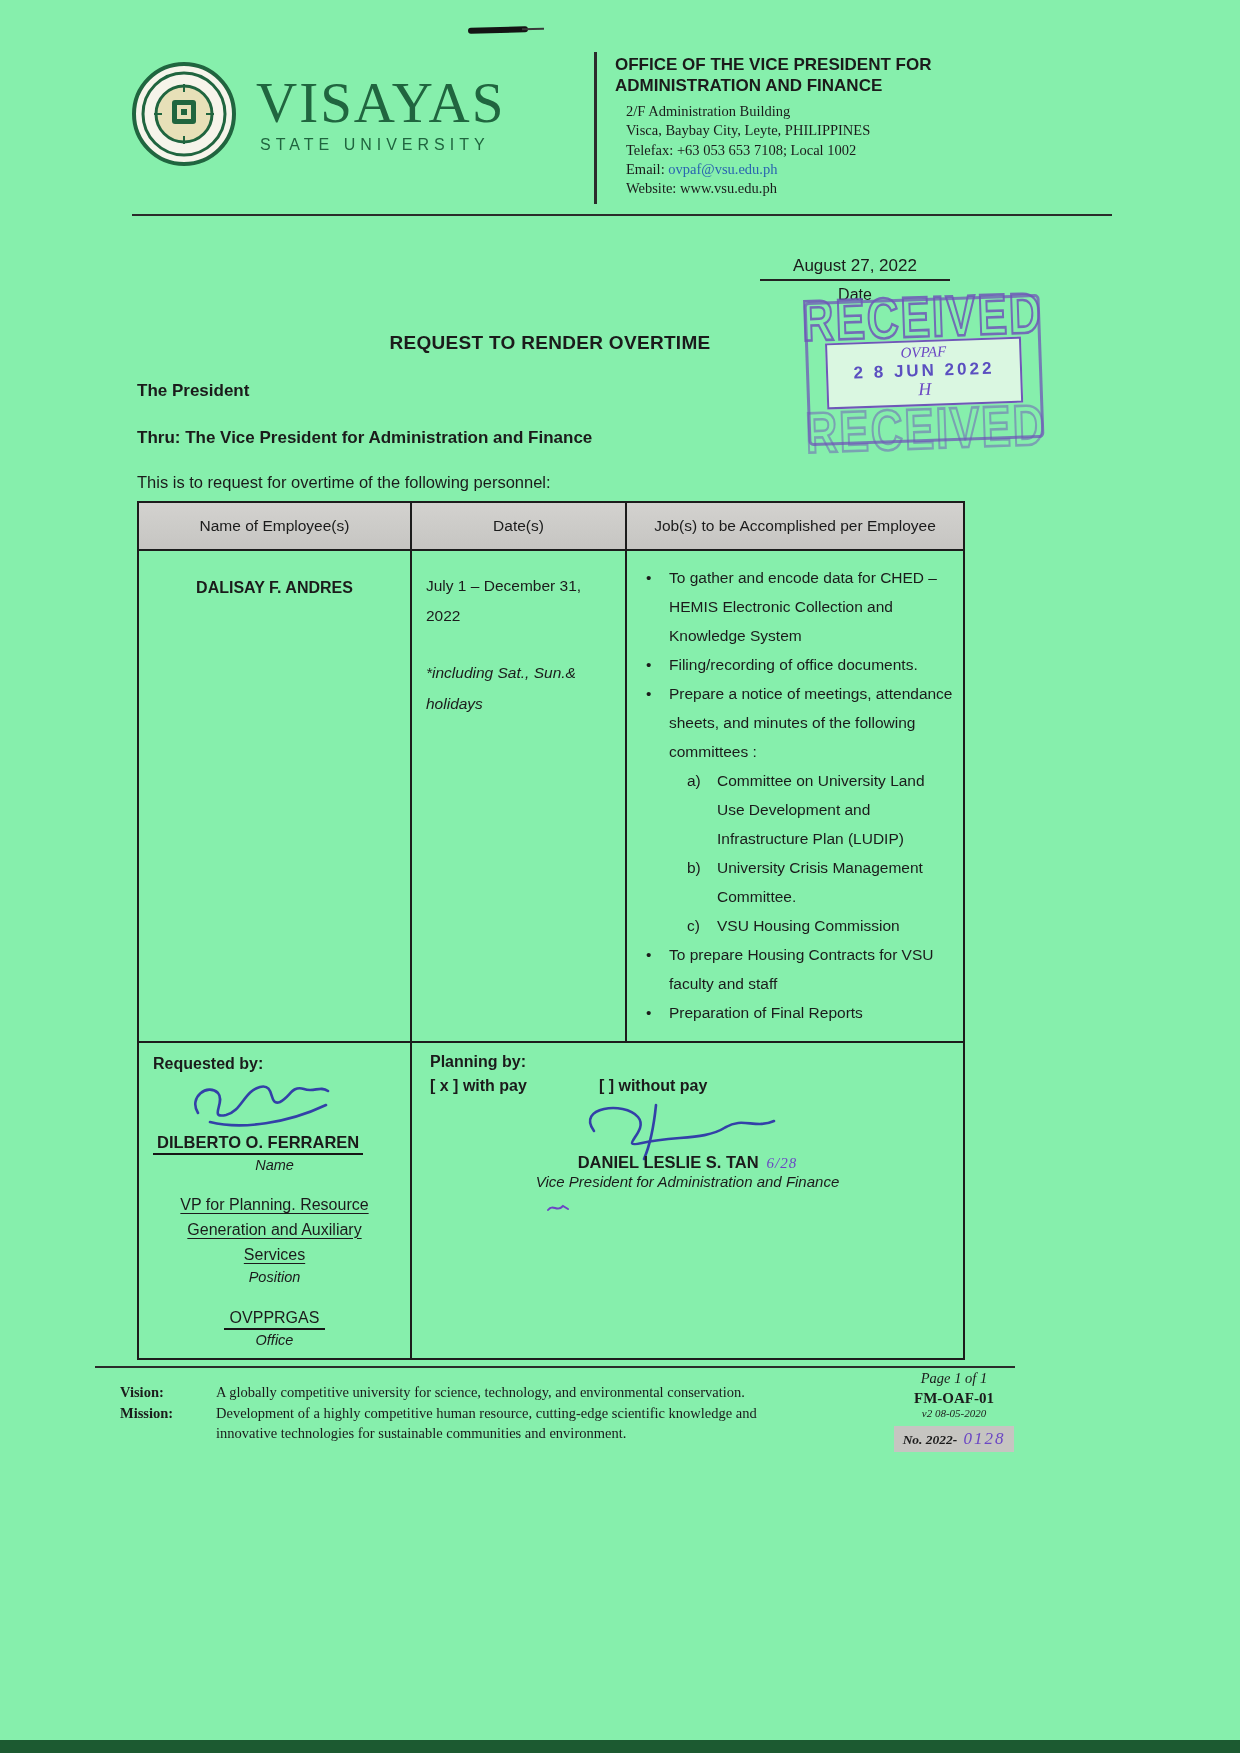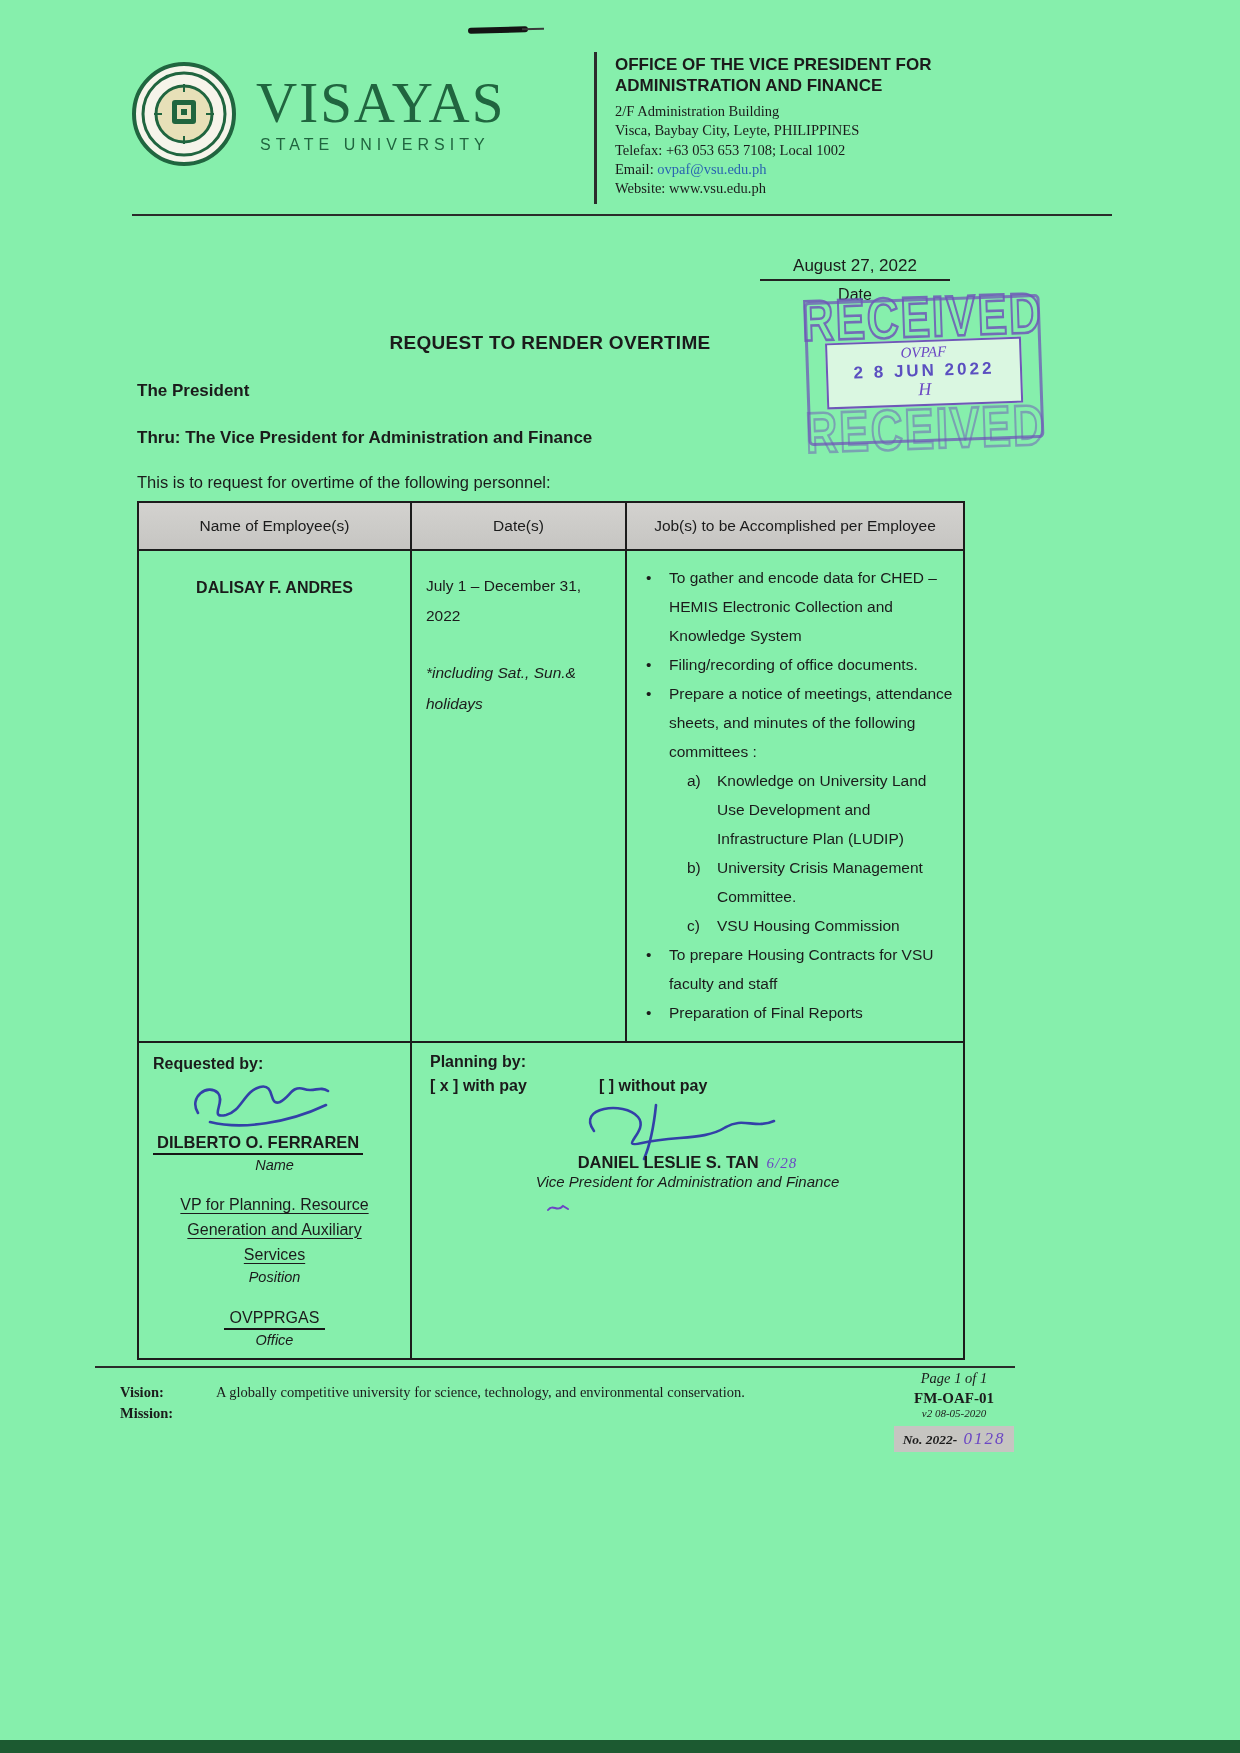--- a/index.html
+++ b/index.html
@@ -18,21 +18,21 @@
   
   .letterhead { display:flex; align-items:flex-start; margin:52px 128px 0 132px; }
   .logo-block { display:flex; align-items:center; gap:20px; width:462px; flex:0 0 auto; margin-top:10px; }
   .seal-svg { flex:0 0 auto; }
   .wordmark { font-family:"Liberation Serif", serif; font-size:57px; line-height:1;
     letter-spacing:2px; color:var(--brand-green,#20653f); }
   .wordsub { font-size:16px; letter-spacing:5px; color:var(--brand-green,#20653f); margin:5px 0 0 4px; }
   .header-divider { width:3px; background:#2c2c2c; height:152px; margin:0 18px 0 0; flex:0 0 auto; }
   .office-block { width:340px; padding-top:2px; }
   .office-title { font-weight:bold; font-size:17px; line-height:1.24; }
-  .office-lines { margin-top:6px; }
+  .office-lines { margin-top:6px;margin-left:11px; }
   .office-line { font-family:"Liberation Serif", serif; font-size:14.5px; line-height:1.33; }
   .email-text { color:var(--link-blue,#2a64b0); }
   .header-rule { border-top:2px solid #2b2b2b; margin:10px 128px 0 132px; }
 
   
   .date-wrap { width:190px; margin:40px 290px 0 auto; text-align:center; }
   .date-value { font-size:17px; padding-bottom:3px; border-bottom:2px solid #222; font-weight:500; }
   .date-label { font-size:16px; margin-top:5px; }
 
   
@@ -202,21 +202,21 @@
         </td>
         <td class="cell-jobs">
           <ul class="jobs-list">
             <li>To gather and encode data for CHED – HEMIS  Electronic Collection and Knowledge System</li>
             <li>Filing/recording of office documents.</li>
             <li>Prepare a notice of meetings, attendance sheets, and minutes of the following committees :</li>
           </ul>
           <div>
             <div class="sub-item">
               <span class="sub-label">a)</span>
-              <span class="sub-text">Knowledge on University Land Use Development and Infrastructure Plan (LUDIP)</span>
+              <span class="sub-text">Committee on University Land Use Development and Infrastructure Plan (LUDIP)</span>
             </div>
             <div class="sub-item">
               <span class="sub-label">b)</span>
               <span class="sub-text">University Crisis Management Committee.</span>
             </div>
             <div class="sub-item">
               <span class="sub-label">c)</span>
               <span class="sub-text">VSU Housing Commission</span>
             </div>
           </div>
@@ -269,20 +269,21 @@
         </td>
       </tr>
     </tbody>
   </table>
 
   <div class="footer-rule"></div>
   <div class="footer-left">
     <div class="footer-label">Vision:</div>
     <div>A globally competitive university for science, technology, and environmental conservation.</div>
     <div class="footer-label">Mission:</div>
+    <div>Development of a highly competitive human resource, cutting-edge scientific knowledge and innovative technologies for sustainable communities and environment.</div>
   </div>
   <div class="footer-right">
     <div class="page-num">Page 1 of 1</div>
     <div class="form-code">FM-OAF-01</div>
     <div class="form-ver">v2 08-05-2020</div>
     <div class="form-no">
       <span>No. 2022-</span><span class="form-no-hand">0128</span>
     </div>
   </div>
 

